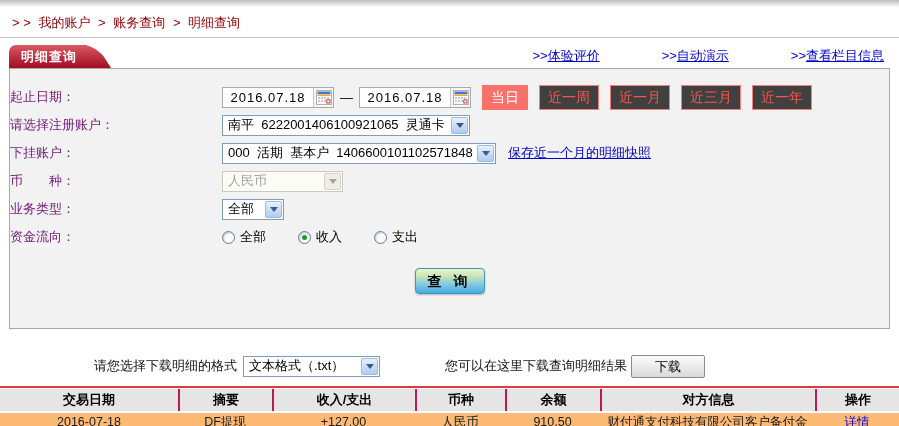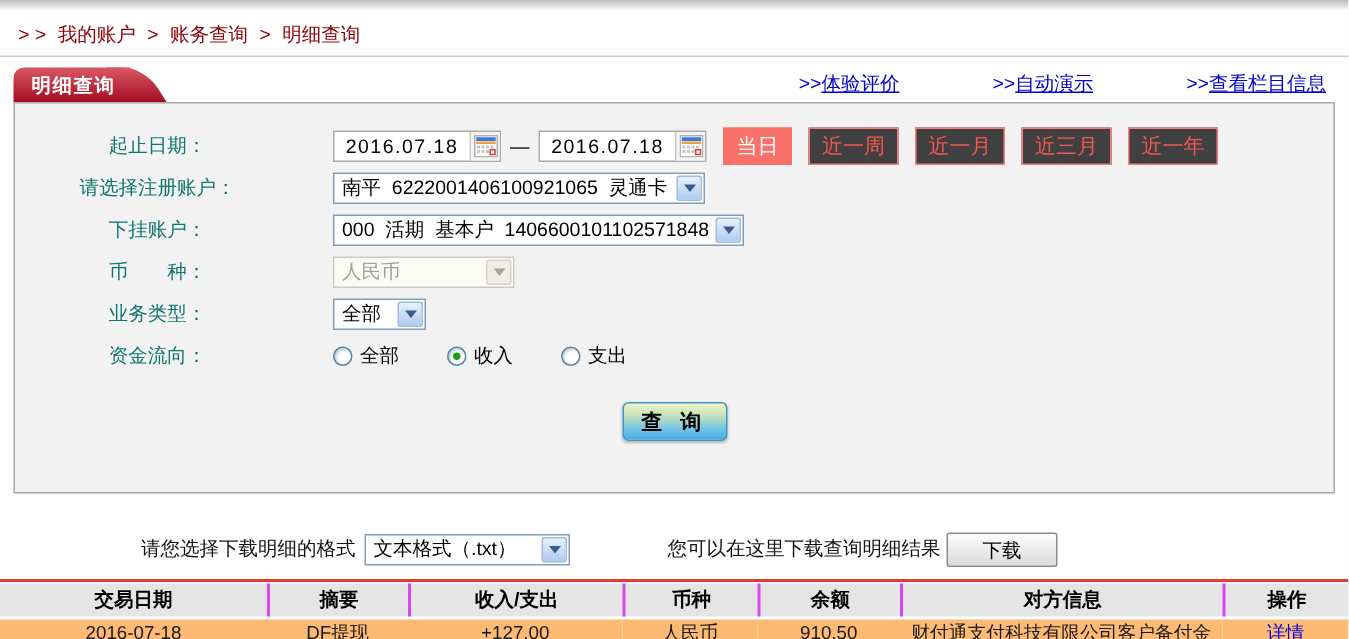--- a/index.html
+++ b/index.html
@@ -21,21 +21,21 @@
   .tab::after { content:""; position:absolute; right:-24px; top:0; width:26px; height:23px;
     background:linear-gradient(#d95963,#a30b22);
     transform:skewX(32deg); transform-origin:bottom left; border-radius:0 14px 0 0; }
   .top-links { margin-left:auto; display:flex; gap:62px; align-items:flex-end; padding-right:6px; padding-bottom:3px; }
   .top-link { color:#0000cc; cursor:pointer; white-space:nowrap; }
   .top-link .lk { text-decoration:underline; }
 
   .panel { margin:0 9px; height:261px; background:#f2f2f2; border:1px solid #a9a9a9; padding-top:14px; }
 
   .frow { display:flex; align-items:center; height:28px; }
-  .flabel { width:190px; text-align:center; white-space:pre; color:#0f766e; }
+  .flabel { width:190px; text-align:left; white-space:pre; color:#701a75; }
   .fbody { display:flex; align-items:center; margin-left:22px; }
 
   .datebox { display:flex; align-items:center; width:112px; height:21px; background:#fff;
     border:1px solid #a9a9a9; }
   .datebox .dtext { flex:1; text-align:center; font-size:13px; letter-spacing:1px; }
   .cal { width:20px; height:19px; border-left:1px solid #c9c9c9; display:flex; align-items:center;
     justify-content:center; cursor:pointer; background:#f5f5f5; }
   .dash { margin:0 6px; }
 
   .qbtn { display:inline-block; height:25px; line-height:23px; padding:0 8px; margin-left:11px;
@@ -75,21 +75,21 @@
   .dl-btn { width:74px; height:23px; margin-left:4px; border:1px solid #8a8a8a; border-radius:2px;
     background:linear-gradient(#fdfdfd,#d9d9d9); text-align:center; line-height:21px; cursor:pointer; }
 
   .red-line { margin-top:8px; border-top:2px solid #e03c34; }
 
   .tbl { width:899px; margin-top:1px; }
   .trow { display:grid; grid-template-columns:178px 94px 143px 90px 95px 215px 84px; }
   .trow > div { text-align:center; overflow:hidden; white-space:nowrap; }
   .thead { margin-bottom:2px; }
   .thead > div { background:#e5e5e5; font-weight:bold; height:22px; line-height:22px; font-size:13px; }
-  .thead > div + div { border-left:2px solid #d946ef; }
+  .thead > div + div { border-left:2px solid #be185d; }
   .tdata { margin-bottom:2px; }
   .tdata > div { background:#fdba74; height:19px; line-height:19px; font-size:12.5px; color:#1a1a1a; }
   .amount { color:#cc0000; }
   .detail-link { color:#0000e0; text-decoration:underline; cursor:pointer; }
 </style>
 </head>
 <body>
 
 <div class="top-strip"></div>
 
@@ -181,20 +181,21 @@
 
   <div class="frow">
     <div class="flabel">下挂账户：</div>
     <div class="fbody">
       <div class="sel" style="width:274px">
         <span class="sel-text">000  活期  基本户  1406600101102571848</span>
         <span class="sel-btn">
             <span class="arrow"></span>
           </span>
       </div>
+      <span class="snap-link">保存近一个月的明细快照</span>
     </div>
   </div>
 
   <div class="frow">
     <div class="flabel">币　　种：</div>
     <div class="fbody">
       <div class="sel disabled" style="width:121px">
         <span class="sel-text">人民币</span>
         <span class="sel-btn">
             <span class="arrow"></span>

